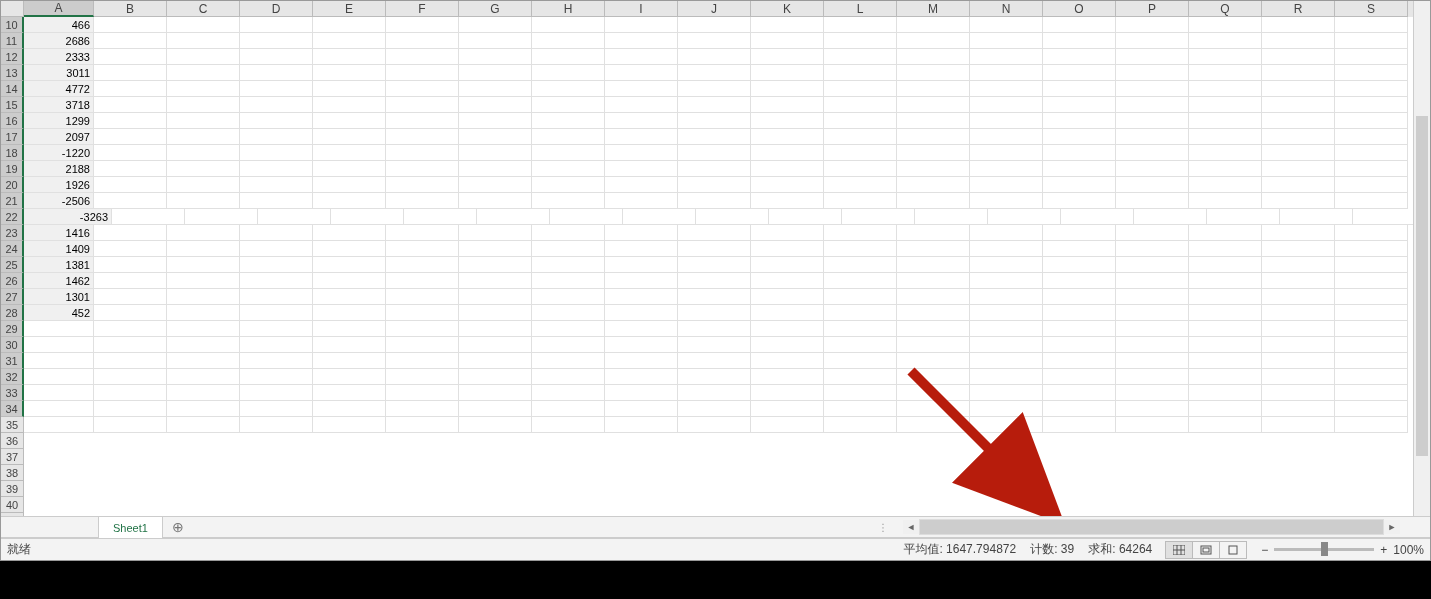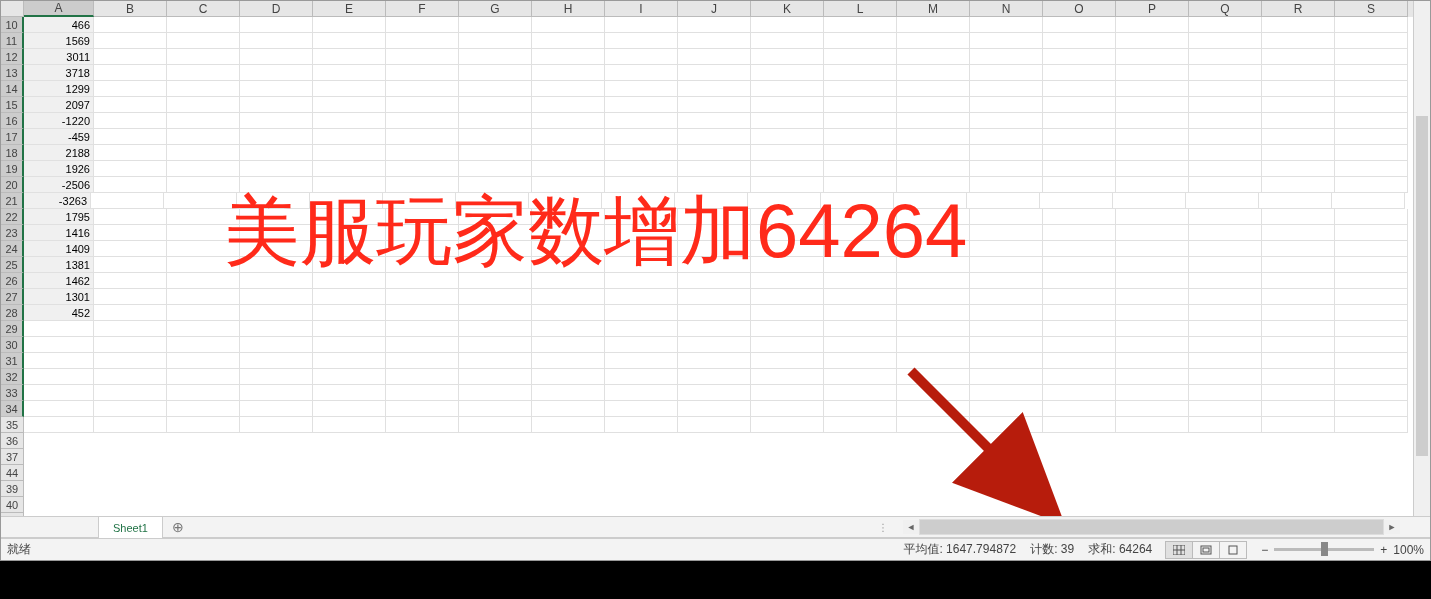--- a/index.html
+++ b/index.html
@@ -91,21 +91,21 @@
         <div class="row-h sel">28</div>
         <div class="row-h sel">29</div>
         <div class="row-h sel">30</div>
         <div class="row-h sel">31</div>
         <div class="row-h sel">32</div>
         <div class="row-h sel">33</div>
         <div class="row-h sel">34</div>
         <div class="row-h">35</div>
         <div class="row-h">36</div>
         <div class="row-h">37</div>
-        <div class="row-h">44</div>
+        <div class="row-h">38</div>
         <div class="row-h">39</div>
         <div class="row-h">40</div>
         <div class="row-h">41</div>
       </div>
     <div class="cells" id="cells">
         <div class="row">
           <div class="cell selcol" style="width: 70px;">466</div>
           <div class="cell" style="width: 73px;"></div>
           <div class="cell" style="width: 73px;"></div>
           <div class="cell" style="width: 73px;"></div>
@@ -119,21 +119,42 @@
           <div class="cell" style="width: 73px;"></div>
           <div class="cell" style="width: 73px;"></div>
           <div class="cell" style="width: 73px;"></div>
           <div class="cell" style="width: 73px;"></div>
           <div class="cell" style="width: 73px;"></div>
           <div class="cell" style="width: 73px;"></div>
           <div class="cell" style="width: 73px;"></div>
           <div class="cell" style="width: 73px;"></div>
         </div>
         <div class="row">
-          <div class="cell selcol" style="width: 70px;">1569</div>
+          <div class="cell selcol" style="width: 70px;">2686</div>
+          <div class="cell" style="width: 73px;"></div>
+          <div class="cell" style="width: 73px;"></div>
+          <div class="cell" style="width: 73px;"></div>
+          <div class="cell" style="width: 73px;"></div>
+          <div class="cell" style="width: 73px;"></div>
+          <div class="cell" style="width: 73px;"></div>
+          <div class="cell" style="width: 73px;"></div>
+          <div class="cell" style="width: 73px;"></div>
+          <div class="cell" style="width: 73px;"></div>
+          <div class="cell" style="width: 73px;"></div>
+          <div class="cell" style="width: 73px;"></div>
+          <div class="cell" style="width: 73px;"></div>
+          <div class="cell" style="width: 73px;"></div>
+          <div class="cell" style="width: 73px;"></div>
+          <div class="cell" style="width: 73px;"></div>
+          <div class="cell" style="width: 73px;"></div>
+          <div class="cell" style="width: 73px;"></div>
+          <div class="cell" style="width: 73px;"></div>
+        </div>
+        <div class="row">
+          <div class="cell selcol" style="width: 70px;">2333</div>
           <div class="cell" style="width: 73px;"></div>
           <div class="cell" style="width: 73px;"></div>
           <div class="cell" style="width: 73px;"></div>
           <div class="cell" style="width: 73px;"></div>
           <div class="cell" style="width: 73px;"></div>
           <div class="cell" style="width: 73px;"></div>
           <div class="cell" style="width: 73px;"></div>
           <div class="cell" style="width: 73px;"></div>
           <div class="cell" style="width: 73px;"></div>
           <div class="cell" style="width: 73px;"></div>
@@ -161,20 +182,41 @@
           <div class="cell" style="width: 73px;"></div>
           <div class="cell" style="width: 73px;"></div>
           <div class="cell" style="width: 73px;"></div>
           <div class="cell" style="width: 73px;"></div>
           <div class="cell" style="width: 73px;"></div>
           <div class="cell" style="width: 73px;"></div>
           <div class="cell" style="width: 73px;"></div>
           <div class="cell" style="width: 73px;"></div>
         </div>
         <div class="row">
+          <div class="cell selcol" style="width: 70px;">4772</div>
+          <div class="cell" style="width: 73px;"></div>
+          <div class="cell" style="width: 73px;"></div>
+          <div class="cell" style="width: 73px;"></div>
+          <div class="cell" style="width: 73px;"></div>
+          <div class="cell" style="width: 73px;"></div>
+          <div class="cell" style="width: 73px;"></div>
+          <div class="cell" style="width: 73px;"></div>
+          <div class="cell" style="width: 73px;"></div>
+          <div class="cell" style="width: 73px;"></div>
+          <div class="cell" style="width: 73px;"></div>
+          <div class="cell" style="width: 73px;"></div>
+          <div class="cell" style="width: 73px;"></div>
+          <div class="cell" style="width: 73px;"></div>
+          <div class="cell" style="width: 73px;"></div>
+          <div class="cell" style="width: 73px;"></div>
+          <div class="cell" style="width: 73px;"></div>
+          <div class="cell" style="width: 73px;"></div>
+          <div class="cell" style="width: 73px;"></div>
+        </div>
+        <div class="row">
           <div class="cell selcol" style="width: 70px;">3718</div>
           <div class="cell" style="width: 73px;"></div>
           <div class="cell" style="width: 73px;"></div>
           <div class="cell" style="width: 73px;"></div>
           <div class="cell" style="width: 73px;"></div>
           <div class="cell" style="width: 73px;"></div>
           <div class="cell" style="width: 73px;"></div>
           <div class="cell" style="width: 73px;"></div>
           <div class="cell" style="width: 73px;"></div>
           <div class="cell" style="width: 73px;"></div>
@@ -245,41 +287,20 @@
           <div class="cell" style="width: 73px;"></div>
           <div class="cell" style="width: 73px;"></div>
           <div class="cell" style="width: 73px;"></div>
           <div class="cell" style="width: 73px;"></div>
           <div class="cell" style="width: 73px;"></div>
           <div class="cell" style="width: 73px;"></div>
           <div class="cell" style="width: 73px;"></div>
           <div class="cell" style="width: 73px;"></div>
         </div>
         <div class="row">
-          <div class="cell selcol" style="width: 70px;">-459</div>
-          <div class="cell" style="width: 73px;"></div>
-          <div class="cell" style="width: 73px;"></div>
-          <div class="cell" style="width: 73px;"></div>
-          <div class="cell" style="width: 73px;"></div>
-          <div class="cell" style="width: 73px;"></div>
-          <div class="cell" style="width: 73px;"></div>
-          <div class="cell" style="width: 73px;"></div>
-          <div class="cell" style="width: 73px;"></div>
-          <div class="cell" style="width: 73px;"></div>
-          <div class="cell" style="width: 73px;"></div>
-          <div class="cell" style="width: 73px;"></div>
-          <div class="cell" style="width: 73px;"></div>
-          <div class="cell" style="width: 73px;"></div>
-          <div class="cell" style="width: 73px;"></div>
-          <div class="cell" style="width: 73px;"></div>
-          <div class="cell" style="width: 73px;"></div>
-          <div class="cell" style="width: 73px;"></div>
-          <div class="cell" style="width: 73px;"></div>
-        </div>
-        <div class="row">
           <div class="cell selcol" style="width: 70px;">2188</div>
           <div class="cell" style="width: 73px;"></div>
           <div class="cell" style="width: 73px;"></div>
           <div class="cell" style="width: 73px;"></div>
           <div class="cell" style="width: 73px;"></div>
           <div class="cell" style="width: 73px;"></div>
           <div class="cell" style="width: 73px;"></div>
           <div class="cell" style="width: 73px;"></div>
           <div class="cell" style="width: 73px;"></div>
           <div class="cell" style="width: 73px;"></div>
@@ -329,42 +350,21 @@
           <div class="cell" style="width: 73px;"></div>
           <div class="cell" style="width: 73px;"></div>
           <div class="cell" style="width: 73px;"></div>
           <div class="cell" style="width: 73px;"></div>
           <div class="cell" style="width: 73px;"></div>
           <div class="cell" style="width: 73px;"></div>
           <div class="cell" style="width: 73px;"></div>
           <div class="cell" style="width: 73px;"></div>
         </div>
         <div class="row">
-          <div class="cell selcol" style="width: 67px; padding-left: 16px;">-3263</div>
-          <div class="cell" style="width: 73px;"></div>
-          <div class="cell" style="width: 73px;"></div>
-          <div class="cell" style="width: 73px;"></div>
-          <div class="cell" style="width: 73px;"></div>
-          <div class="cell" style="width: 73px;"></div>
-          <div class="cell" style="width: 73px;"></div>
-          <div class="cell" style="width: 73px;"></div>
-          <div class="cell" style="width: 73px;"></div>
-          <div class="cell" style="width: 73px;"></div>
-          <div class="cell" style="width: 73px;"></div>
-          <div class="cell" style="width: 73px;"></div>
-          <div class="cell" style="width: 73px;"></div>
-          <div class="cell" style="width: 73px;"></div>
-          <div class="cell" style="width: 73px;"></div>
-          <div class="cell" style="width: 73px;"></div>
-          <div class="cell" style="width: 73px;"></div>
-          <div class="cell" style="width: 73px;"></div>
-          <div class="cell" style="width: 73px;"></div>
-        </div>
-        <div class="row">
-          <div class="cell selcol" style="width: 70px;">1795</div>
+          <div class="cell selcol" style="width: 88px; padding-left: 16px;">-3263</div>
           <div class="cell" style="width: 73px;"></div>
           <div class="cell" style="width: 73px;"></div>
           <div class="cell" style="width: 73px;"></div>
           <div class="cell" style="width: 73px;"></div>
           <div class="cell" style="width: 73px;"></div>
           <div class="cell" style="width: 73px;"></div>
           <div class="cell" style="width: 73px;"></div>
           <div class="cell" style="width: 73px;"></div>
           <div class="cell" style="width: 73px;"></div>
           <div class="cell" style="width: 73px;"></div>
@@ -648,21 +648,20 @@
           <div class="cell" style="width: 73px;"></div>
           <div class="cell" style="width: 73px;"></div>
           <div class="cell" style="width: 73px;"></div>
           <div class="cell" style="width: 73px;"></div>
         </div>
       </div>
     <div class="vscroll">
       <div class="thumb" id="vthumb" style="top: 115px; height: 340px;"></div>
     </div>
 
-    <div class="overlay-text" style="left:223px;top:180px;font-size:76px">美服玩家数增加64264</div>
 
     <svg class="arrow" style="left:900px;top:360px" width="180" height="170">
       <defs>
           <marker id="ah" markerWidth="12" markerHeight="12" refX="9" refY="5" orient="auto">
             <path d="M0,0 L11,5 L0,10 Z" fill="#b71c0c"></path>
           </marker>
         </defs>
       <line x1="10" y1="10" x2="150" y2="150" stroke="#b71c0c" stroke-width="10" marker-end="url(#ah)"></line>
     </svg>
   </div>

